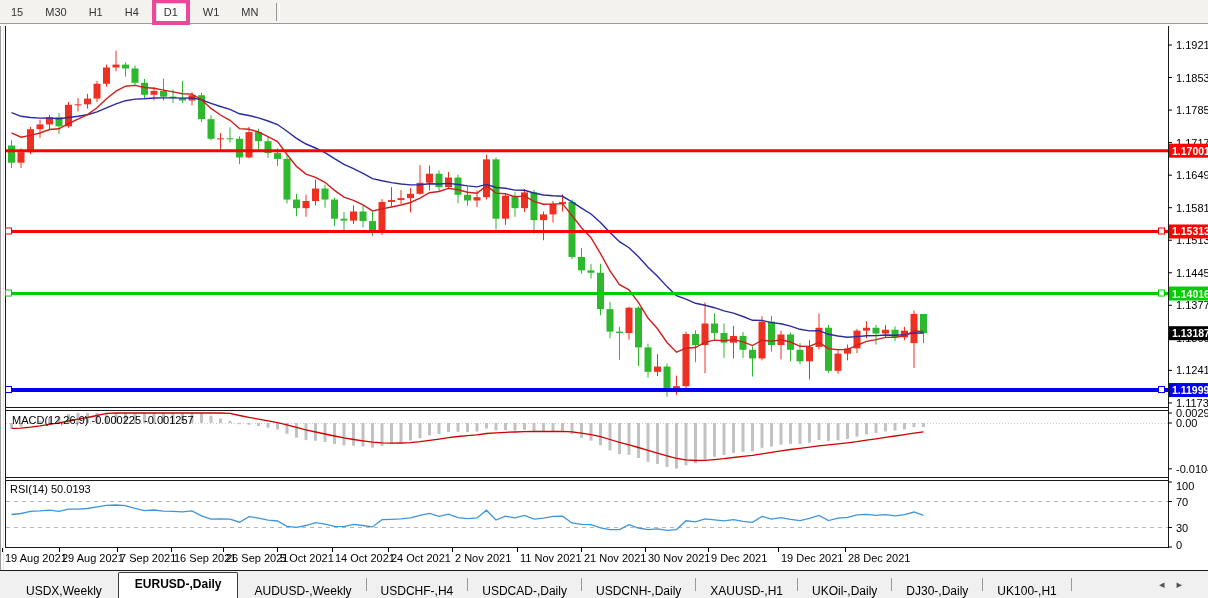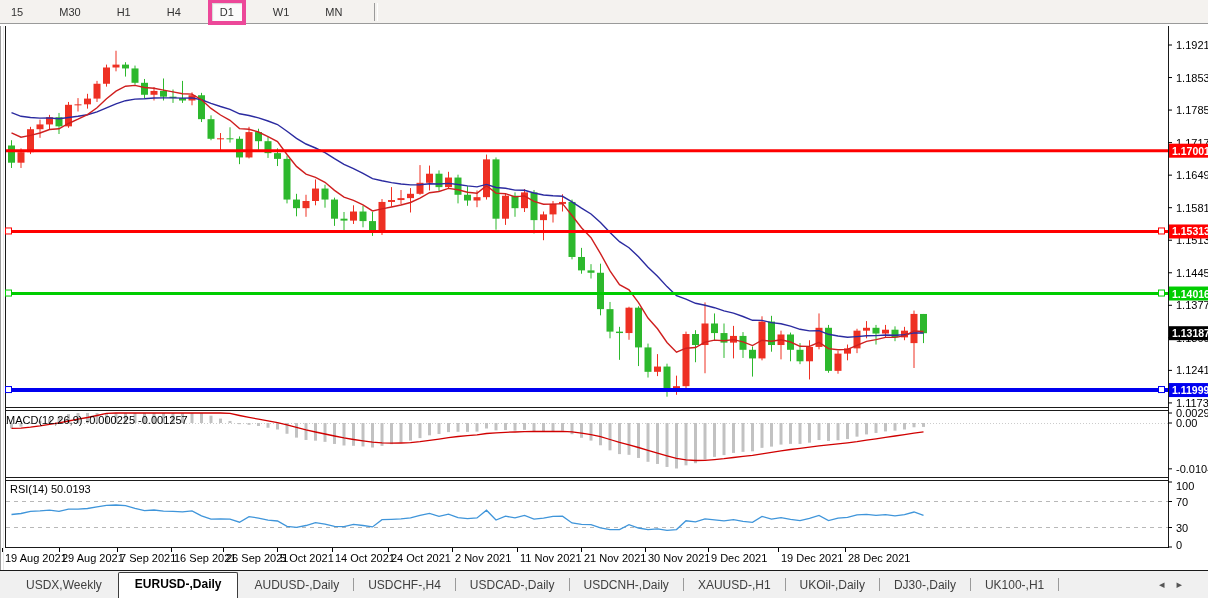--- a/index.html
+++ b/index.html
@@ -1,34 +1,34 @@
 <!DOCTYPE html>
 <html><head>
 <meta charset="utf-8">
 <style>
   html,body{margin:0;padding:0;background:#fff;font-family:"Liberation Sans",sans-serif;}
   #app{position:relative;width:1208px;height:598px;overflow:hidden;background:#fff;}
   
   #toolbar{position:absolute;left:0;top:0;width:1208px;height:24px;background:#f4f2ef;
-    border-bottom:1px solid #9a9a9a;display:flex;align-items:center;gap:18px;padding-left:2px;box-sizing:border-box;}
+    border-bottom:1px solid #9a9a9a;display:flex;align-items:center;gap:4px;padding-left:2px;box-sizing:border-box;}
   .tfbtn{font-size:11px;color:#333;padding:3px 8px;border:1px solid transparent;cursor:default;}
   .tfbtn.active{background:#fbfbfb;border:4px solid #ec4899;box-shadow:inset 1px 1px 1px #d8d8d8;}
   .tbsep{width:2px;height:18px;border-left:1px solid #9a9a9a;border-right:1px solid #fff;margin:0 5px;}
   
   #plot{position:absolute;left:0;top:0;}
   
   .ovl{position:absolute;color:#000;white-space:nowrap;}
   #chart-title{left:14px;top:31px;font-size:12px;font-weight:bold;}
   #chart-title .tri{font-size:9px;margin-right:6px;}
-  #macd-label{left:6px;top:414px;font-size:11px;}
+  #macd-label{left:12px;top:414px;font-size:11px;}
   #rsi-label{left:10px;top:483px;font-size:11px;}
   
   #tabbar{position:absolute;left:0;top:570px;width:1208px;height:28px;background:#f0f0f0;
     border-top:1px solid #1a1a1a;display:flex;align-items:flex-end;padding-left:12px;box-sizing:border-box;}
-  .tab{font-size:12px;color:#404040;padding:4px 14px 6px 14px;cursor:default;}
+  .tab{font-size:12px;color:#000000;padding:4px 14px 0 14px;cursor:default;}
   .tab.active{background:#fff;border:1px solid #3c3c3c;border-bottom:none;font-weight:bold;color:#000;
     border-radius:2px 2px 0 0;padding:4px 16px 7px 16px;margin:0 2px;}
   .tabsep{width:1px;height:13px;background:#9a9a9a;margin-bottom:7px;}
   #tab-arrows{position:absolute;right:14px;top:578px;font-size:11px;color:#555;letter-spacing:12px;}
 </style>
 </head>
 <body>
 
 <div id="app">
 
@@ -474,21 +474,21 @@
     <span>MACD(12,26,9)</span>&nbsp;<span>-0.000225 -0.001257</span>
   </div>
 
   <div class="ovl" id="rsi-label">
     <span>RSI(14)</span>&nbsp;<span>50.0193</span>
   </div>
 
   <div id="tabbar">
       <div class="tab">USDX,Weekly</div>
       <div class="tab active">EURUSD-,Daily</div>
-      <div class="tab">AUDUSD-,Daily</div>
+      <div class="tab">AUDUSD-,Weekly</div>
       <div class="tabsep"></div>
       <div class="tab">USDCHF-,H4</div>
       <div class="tabsep"></div>
       <div class="tab">USDCAD-,Daily</div>
       <div class="tabsep"></div>
       <div class="tab">USDCNH-,Daily</div>
       <div class="tabsep"></div>
       <div class="tab">XAUUSD-,H1</div>
       <div class="tabsep"></div>
       <div class="tab">UKOil-,Daily</div>

